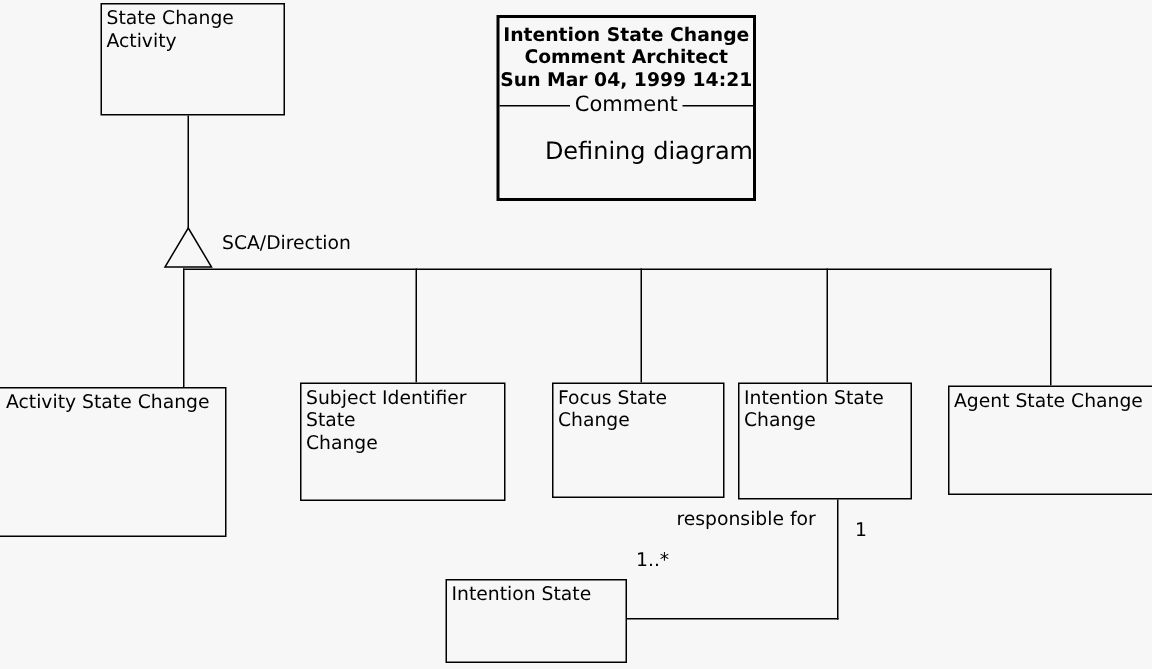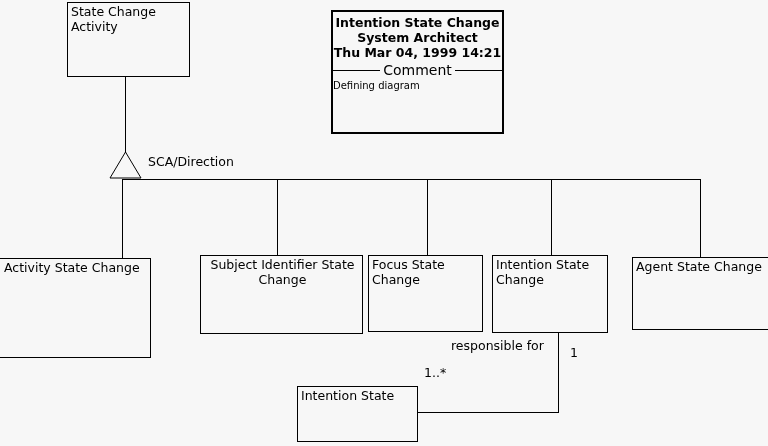--- a/index.html
+++ b/index.html
@@ -62,25 +62,25 @@
     border-top: 1px solid #000;
   }
   .divider-row .divider-label {
     flex: 0 0 auto;
     padding: 0 3px;
     font-size: 14px;
     line-height: 14px;
     color: #000;
   }
   .comment-body {
-    text-align: left;
-    font-size: 10px;
+    text-align: right;
+    font-size: 16px;
     line-height: 15px;
     color: #000;
-    margin-top: 1px;
+    margin-top: 16px;
   }
 
   
   .vline {
     position: absolute;
     width: 0;
     border-left: 1px solid #000;
   }
   .hline {
     position: absolute;
@@ -109,22 +109,22 @@
 
 <div id="canvas">
 
   <div class="uml-box" style="left:67px; top:2px; width:123px; height:75px;">
     <div class="box-label">State Change
 Activity</div>
   </div>
 
   <div class="title-frame" style="left:331px; top:10px; width:173px; height:124px;">
     <div class="t-line">Intention State Change</div>
-    <div class="t-line">System Architect</div>
-    <div class="t-line">Thu Mar 04, 1999  14:21</div>
+    <div class="t-line">Comment Architect</div>
+    <div class="t-line">Sun Mar 04, 1999  14:21</div>
     <div class="divider-row">
       <div class="rule"></div>
       <div class="divider-label">Comment</div>
       <div class="rule"></div>
     </div>
     <div class="comment-body">Defining diagram</div>
   </div>
 
   <div class="vline" style="left:125px; top:77px; height:76px;"></div>
 
@@ -139,21 +139,21 @@
   <div class="vline" style="left:427px; top:179px; height:76px;"></div>
   <div class="vline" style="left:551px; top:179px; height:76px;"></div>
   <div class="vline" style="left:700px; top:179px; height:78px;"></div>
 
   <div class="label" style="left:148px; top:155px;">SCA/Direction</div>
 
   <div class="uml-box" style="left:-8px; top:258px; width:159px; height:100px;">
     <div class="box-label" style="left:11px;">Activity State Change</div>
   </div>
 
-  <div class="uml-box" style="left:200px; top:255px; width:163px; height:79px;text-align:center;">
+  <div class="uml-box" style="left:200px; top:255px; width:137px; height:79px;">
     <div class="box-label">Subject Identifier State
 Change</div>
   </div>
 
   <div class="uml-box" style="left:368px; top:255px; width:115px; height:77px;">
     <div class="box-label">Focus State
 Change</div>
   </div>
 
   <div class="uml-box" style="left:492px; top:255px; width:116px; height:78px;">

